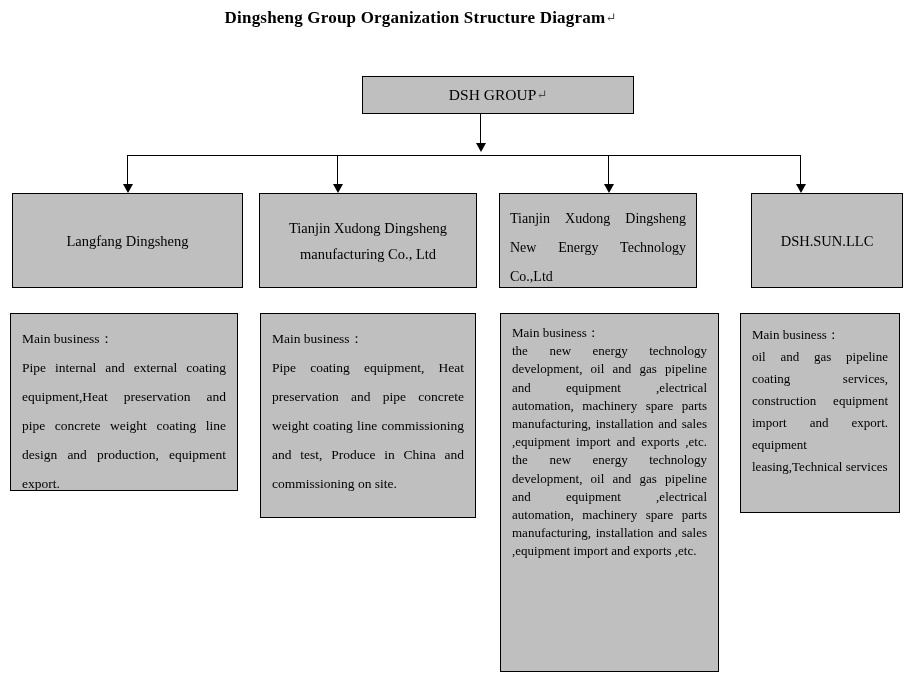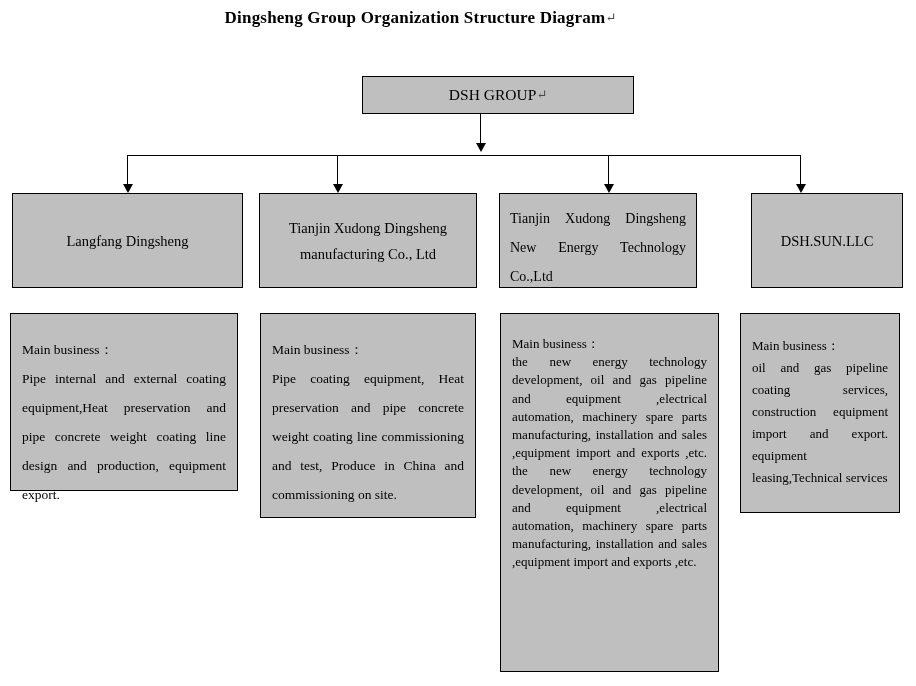--- a/index.html
+++ b/index.html
@@ -97,21 +97,21 @@
     text-justify: inter-word;
   }
   .node-just > span { display: inline; }
 
   
   .desc {
     position: absolute;
     box-sizing: border-box;
     background: #bfbfbf;
     border: 1px solid #000000;
-    padding: 21px 11px;
+    padding: 10px 11px;
     font-size: 13.5px;
     text-align: justify;
     text-align-last: left;
     text-justify: inter-word;
   }
   .desc .desc-head {
     display: block;
     text-align: left;
   }
   .desc .desc-body {

